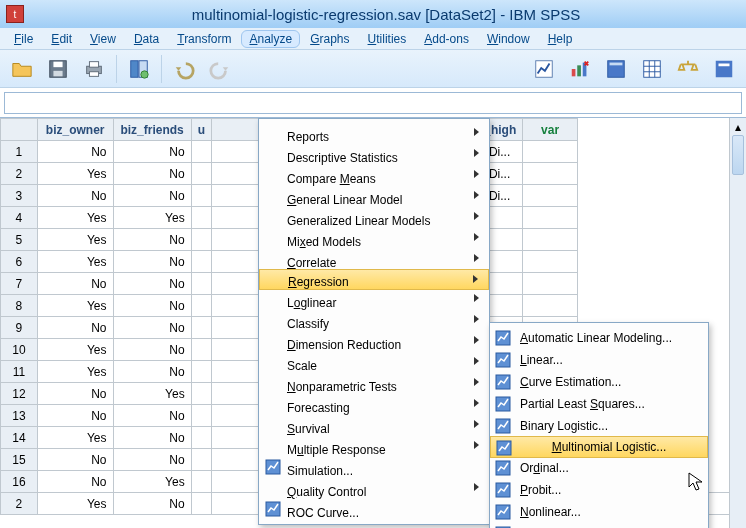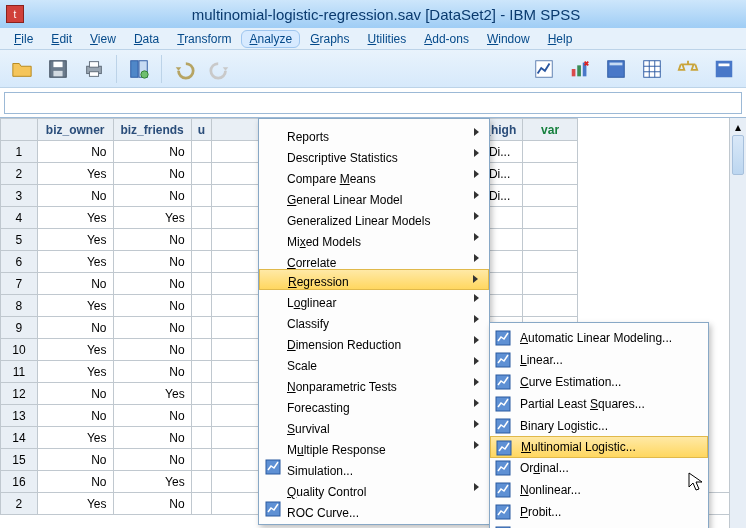--- a/index.html
+++ b/index.html
@@ -28,21 +28,21 @@
   .c-partial3 { width:49px; } .c-partial4 { width:49px; } .c-partial5 { width:40px;}
   .popup { position:absolute; top:0; left:258px; width:232px; background:#fdfdfd; border:1px solid #88a8c6; box-shadow:2px 3px 6px rgba(0,0,0,0.25); padding:4px 0; z-index:20;}
   .popup .mitem { height:21px; display:flex; align-items:flex-end; padding:0 10px 0 28px; position:relative; color:#000;}
   .popup .mitem .mlabel u { text-decoration: underline; }
   .popup .mitem .arrow { position:absolute; right:10px; top:5px; width:0; height:0; border-top:4px solid transparent; border-bottom:4px solid transparent; border-left:5px solid #333; }
   .popup .mitem.hover { background:linear-gradient(#ffe9a6,#ffd760); border:1px solid #e0b94b; margin:-1px 0; }
   .popup .micon { position:absolute; left:6px; top:2px; width:16px; height:16px; }
   .submenu { position:absolute; top:204px; left:489px; width:220px; background:#fdfdfd; border:1px solid #88a8c6; box-shadow:2px 3px 6px rgba(0,0,0,0.25); padding:4px 0; z-index:21;}
   .submenu .mitem { height:22px; padding:0 10px 0 30px; display:flex; align-items:center; position:relative;}
   .submenu .mitem .micon { position:absolute; left:5px; top:3px; width:16px; height:16px; }
-  .submenu .mitem.hover { background:linear-gradient(#ffe9a6,#ffd760); border:1px solid #e0b94b; margin:-1px 0;}
+  .submenu .mitem.hover { background:linear-gradient(#ffe9a6,#ffd760); border:1px solid #e0b94b; margin:-1px 0;justify-content:center;}
   .cursor { position:absolute; left:688px; top:354px; z-index:30; }
   .cursor svg { width:16px; height:20px; }
   td.left { text-align:left; }
   .scroll-v { position:absolute; right:0; top:0; bottom:0; width:17px; background:#e7eef6; border-left:1px solid #c0c8cf;}
   .scroll-v .up,.scroll-v .down{height:17px;display:flex;align-items:center;justify-content:center;}
   .scroll-v .thumb{position:absolute; top:17px; left:2px; right:2px; height:40px; background:linear-gradient(#d9e8f8,#bcd6f0); border:1px solid #a7c0dc; border-radius:2px;}
 </style>
 </head>
 <body>
 
@@ -491,28 +491,28 @@
             <rect x="1" y="1" width="14" height="14" fill="#5e90d4" stroke="#2a5aa0"></rect>
             <path d="M3 11l3-4 3 2 4-6" fill="none" stroke="#fff" stroke-width="1.5"></path>
           </svg></span>
         <span class="mlabel">Or<u>d</u>inal...</span>
       </div>
       <div class="mitem">
         <span class="micon"><svg viewBox="0 0 16 16" width="16" height="16">
             <rect x="1" y="1" width="14" height="14" fill="#5e90d4" stroke="#2a5aa0"></rect>
             <path d="M3 11l3-4 3 2 4-6" fill="none" stroke="#fff" stroke-width="1.5"></path>
           </svg></span>
+        <span class="mlabel"><u>P</u>robit...</span>
+      </div>
+      <div class="mitem">
+        <span class="micon"><svg viewBox="0 0 16 16" width="16" height="16">
+            <rect x="1" y="1" width="14" height="14" fill="#5e90d4" stroke="#2a5aa0"></rect>
+            <path d="M3 11l3-4 3 2 4-6" fill="none" stroke="#fff" stroke-width="1.5"></path>
+          </svg></span>
         <span class="mlabel"><u>N</u>onlinear...</span>
-      </div>
-      <div class="mitem">
-        <span class="micon"><svg viewBox="0 0 16 16" width="16" height="16">
-            <rect x="1" y="1" width="14" height="14" fill="#5e90d4" stroke="#2a5aa0"></rect>
-            <path d="M3 11l3-4 3 2 4-6" fill="none" stroke="#fff" stroke-width="1.5"></path>
-          </svg></span>
-        <span class="mlabel"><u>P</u>robit...</span>
       </div>
       <div class="mitem">
         <span class="micon"><svg viewBox="0 0 16 16" width="16" height="16">
             <rect x="1" y="1" width="14" height="14" fill="#5e90d4" stroke="#2a5aa0"></rect>
             <path d="M3 11l3-4 3 2 4-6" fill="none" stroke="#fff" stroke-width="1.5"></path>
           </svg></span>
         <span class="mlabel"><u>W</u>eight Estimation...</span>
       </div>
     </div>
 

